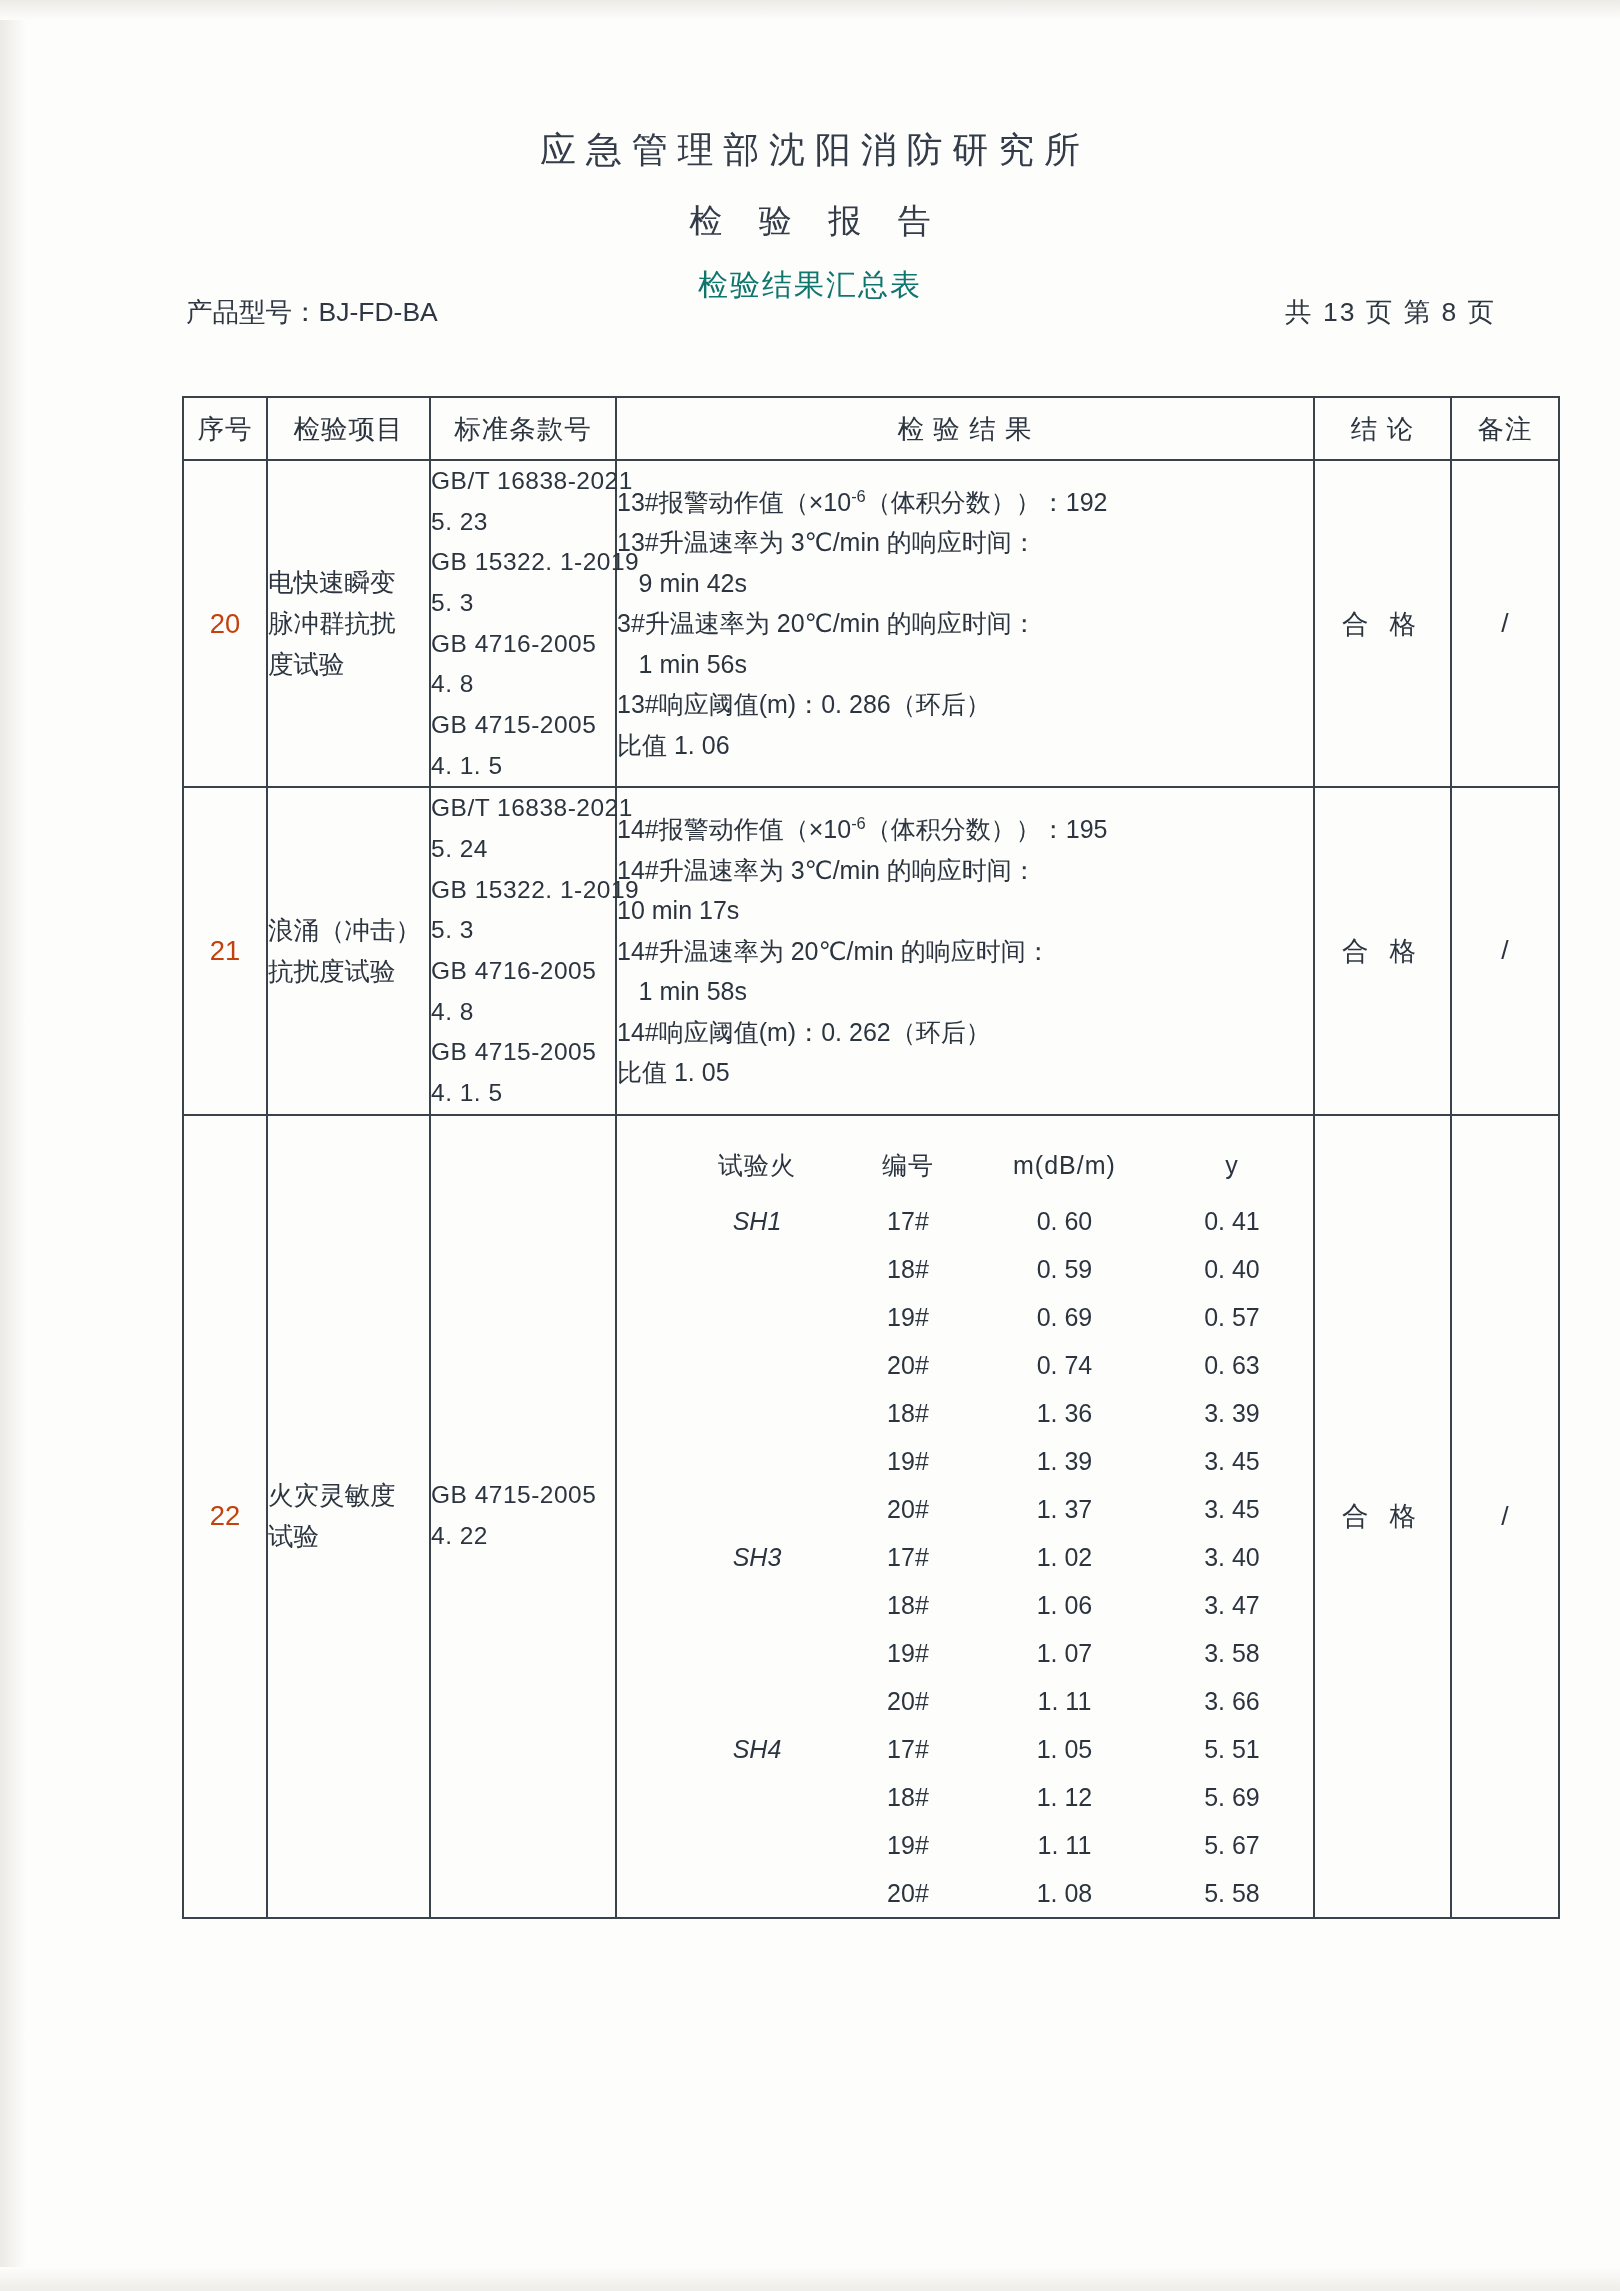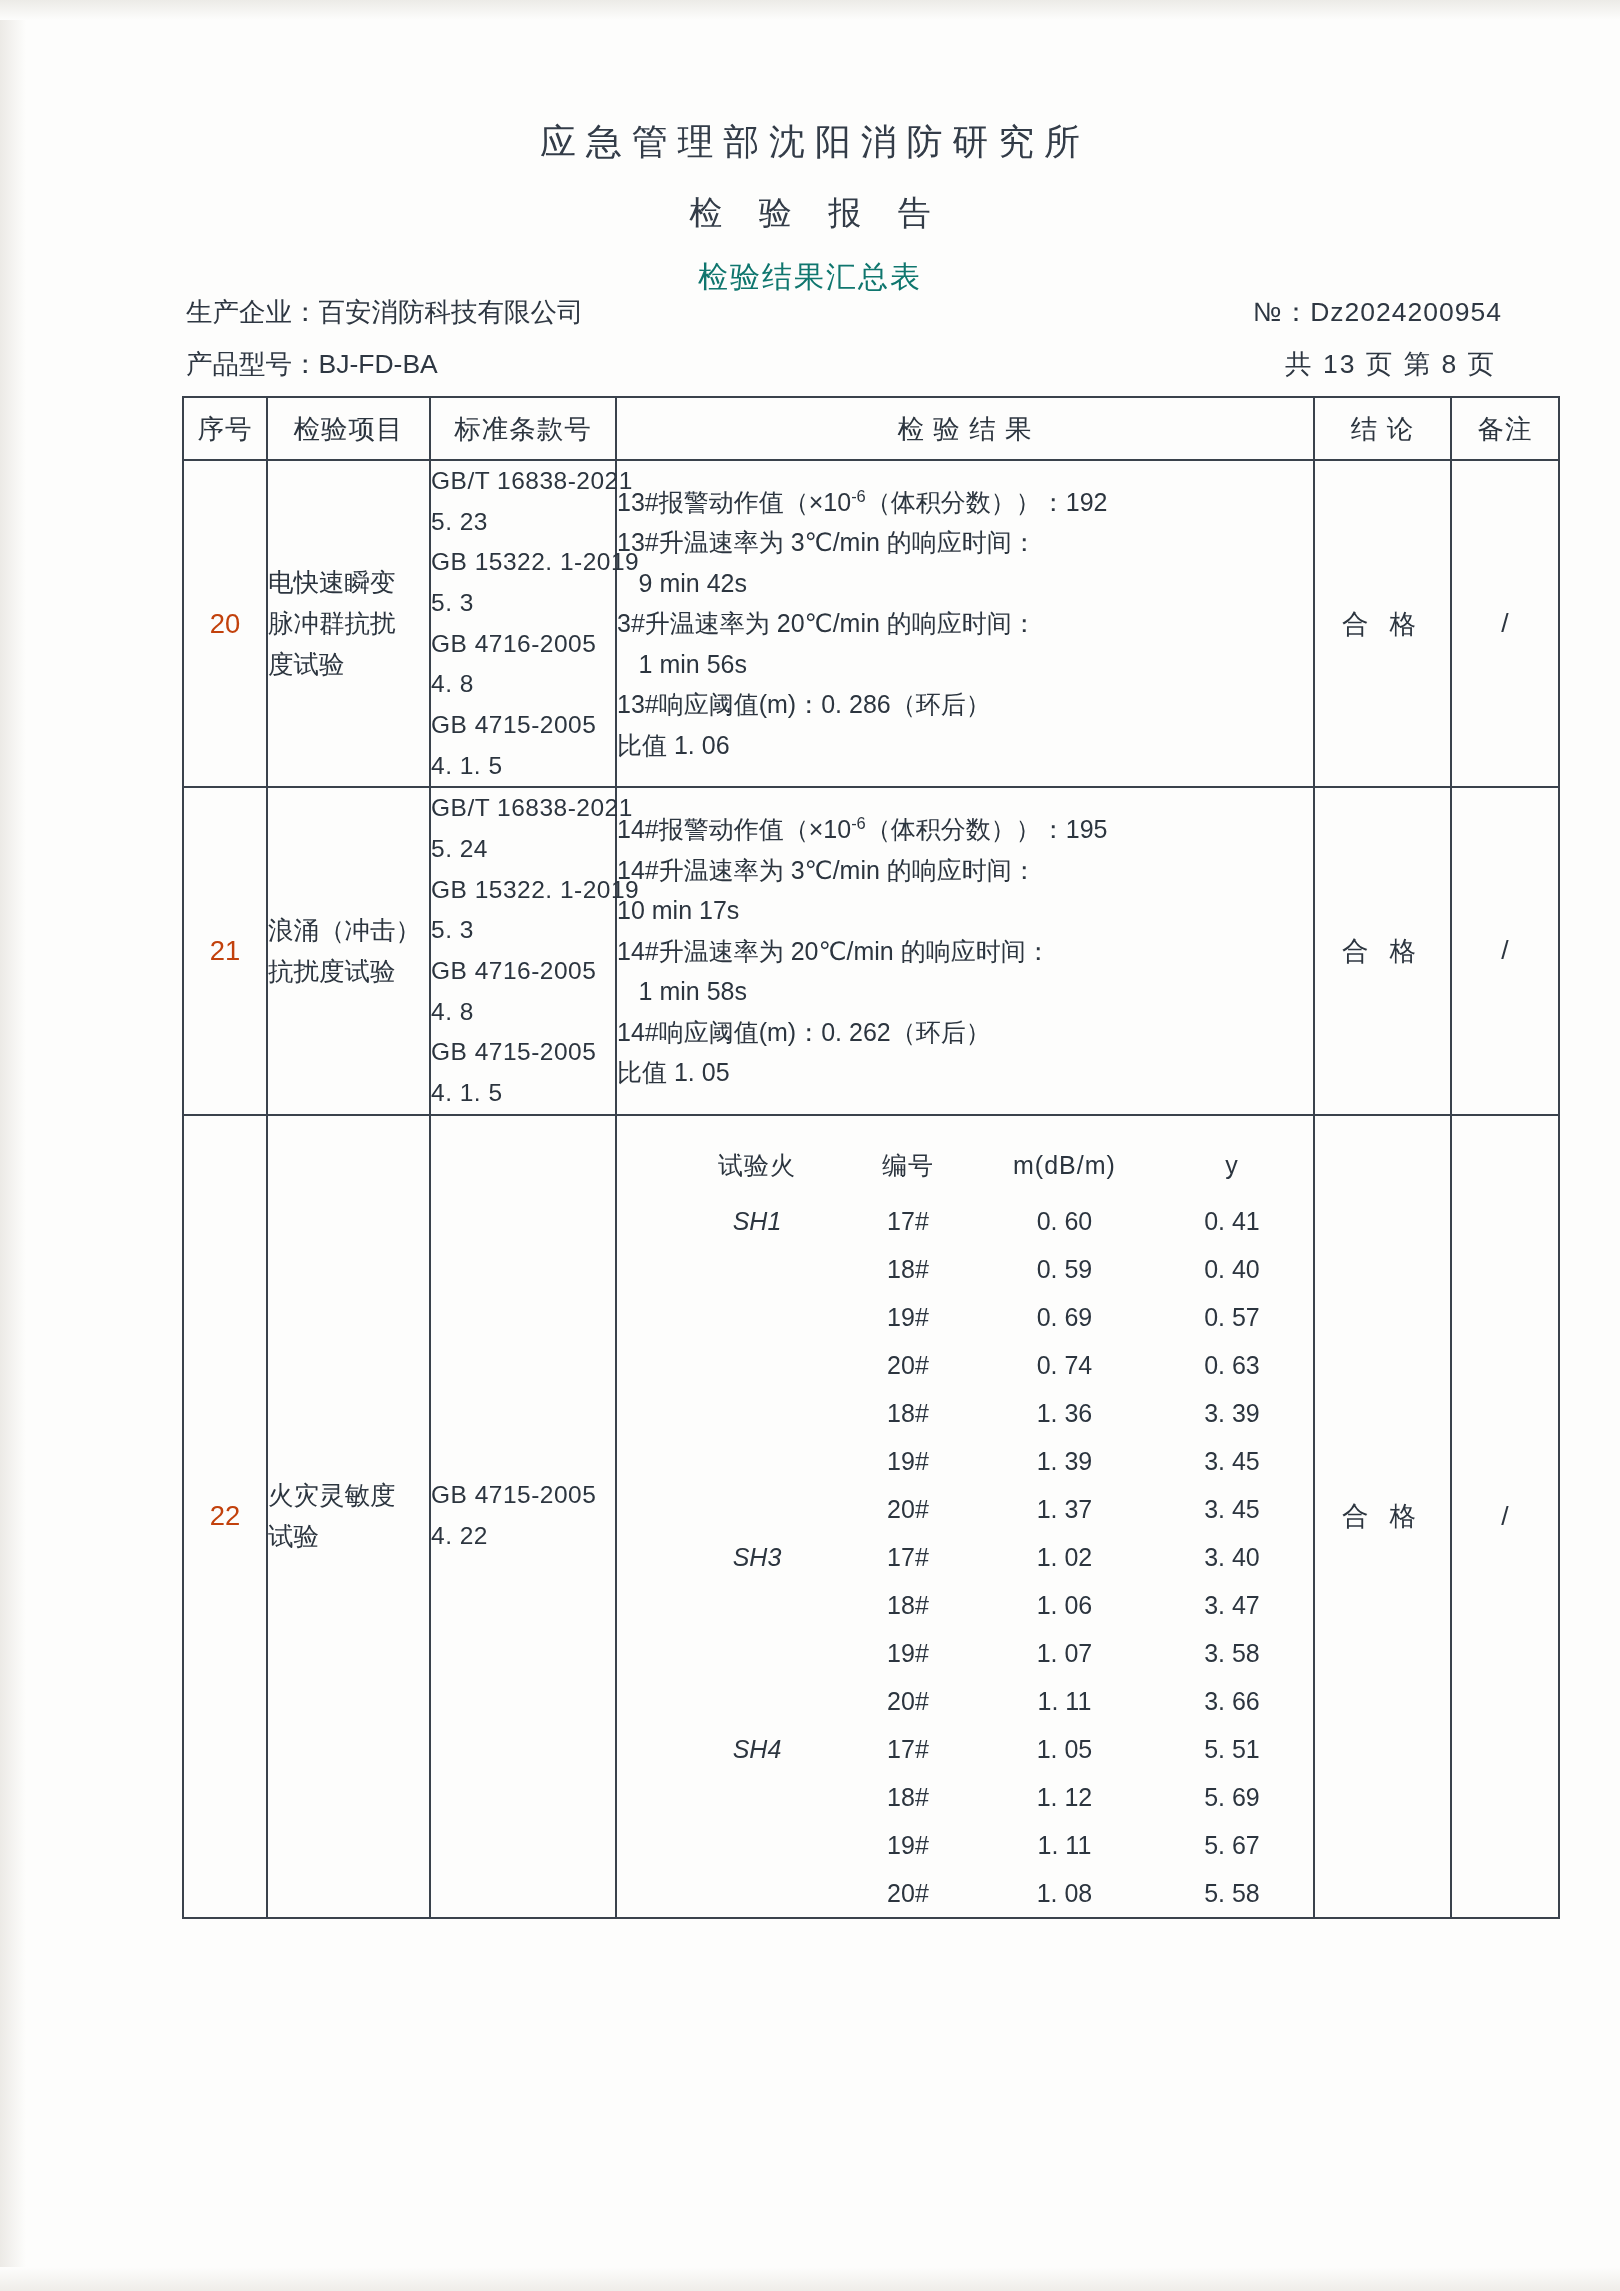--- a/index.html
+++ b/index.html
@@ -36,21 +36,21 @@
   .scan-edge-bottom {
     position: absolute;
     left: 0; right: 0; bottom: 0;
     height: 25.5px;
     background: linear-gradient(to top, #eeece8, #fdfdfc);
   }
 
   .header {
     position: absolute;
     left: 0; right: 0;
-    top: 118px;
+    top: 126px;
     text-align: center;
   }
   .title-main {
     font-size: 36px;
     letter-spacing: 9.8px;
     font-weight: 400;
     color: #333c48;
     margin: 0 0 23.5px 0;
     padding-left: 9.8px;
   }
@@ -195,24 +195,20 @@
   <div class="scan-edge-top"></div>
   <div class="scan-edge-bottom"></div>
 
   <div class="header">
     <div class="title-main">应急管理部沈阳消防研究所</div>
     <div class="title-sub">检 验 报 告</div>
     <div class="title-third">检验结果汇总表</div>
   </div>
 
   <div class="meta">
-    <div class="meta-row">
-      <span class="meta-left">生产企业：百安消防科技有限公司</span>
-      <span class="meta-right">№：Dz2024200954</span>
-    </div>
     <div class="meta-row">
       <span class="meta-left">产品型号：BJ-FD-BA</span>
       <span class="meta-right pages">共 13 页  第 8 页</span>
     </div>
   </div>
 
   <table class="report">
     <colgroup>
       <col class="c-no">
         <col class="c-item">

